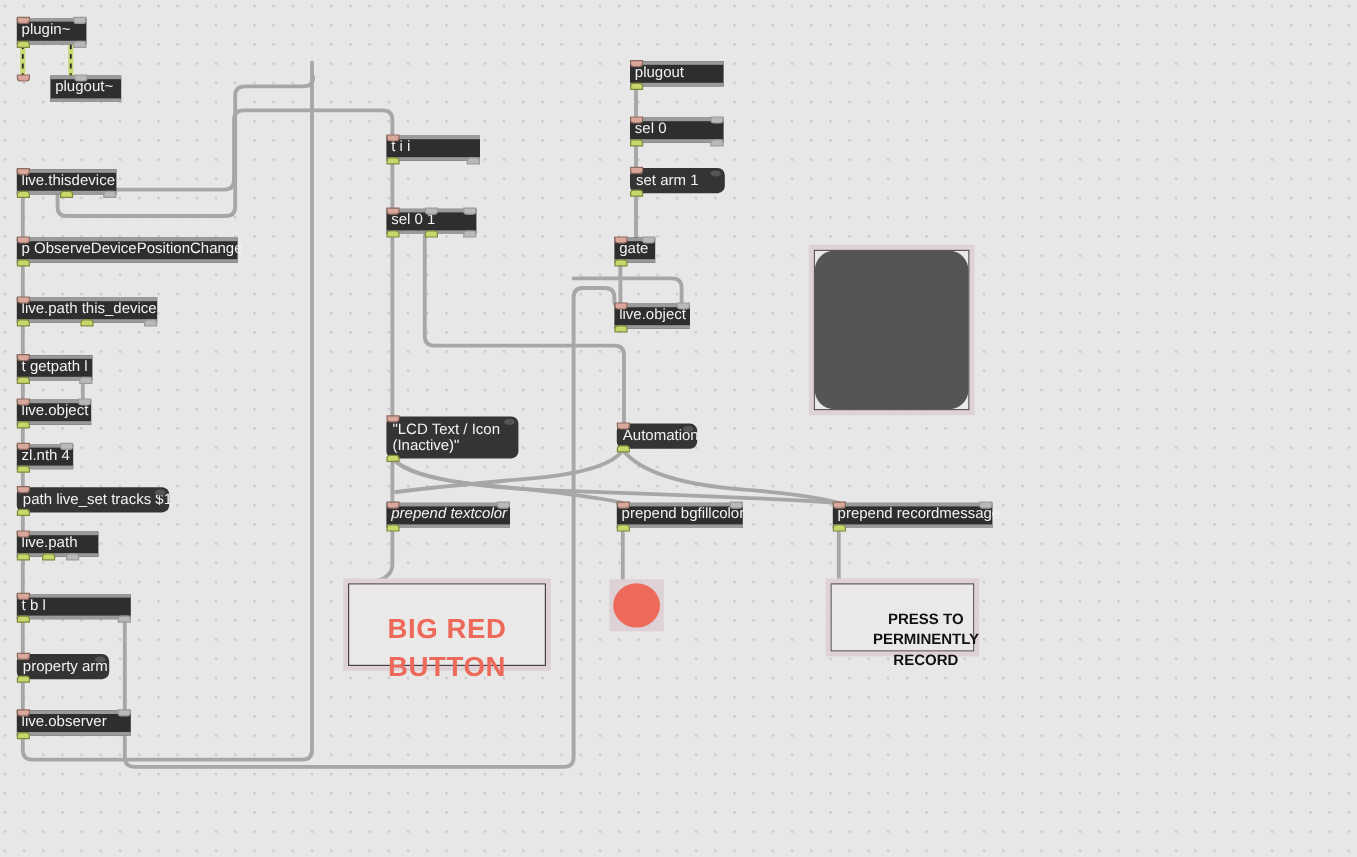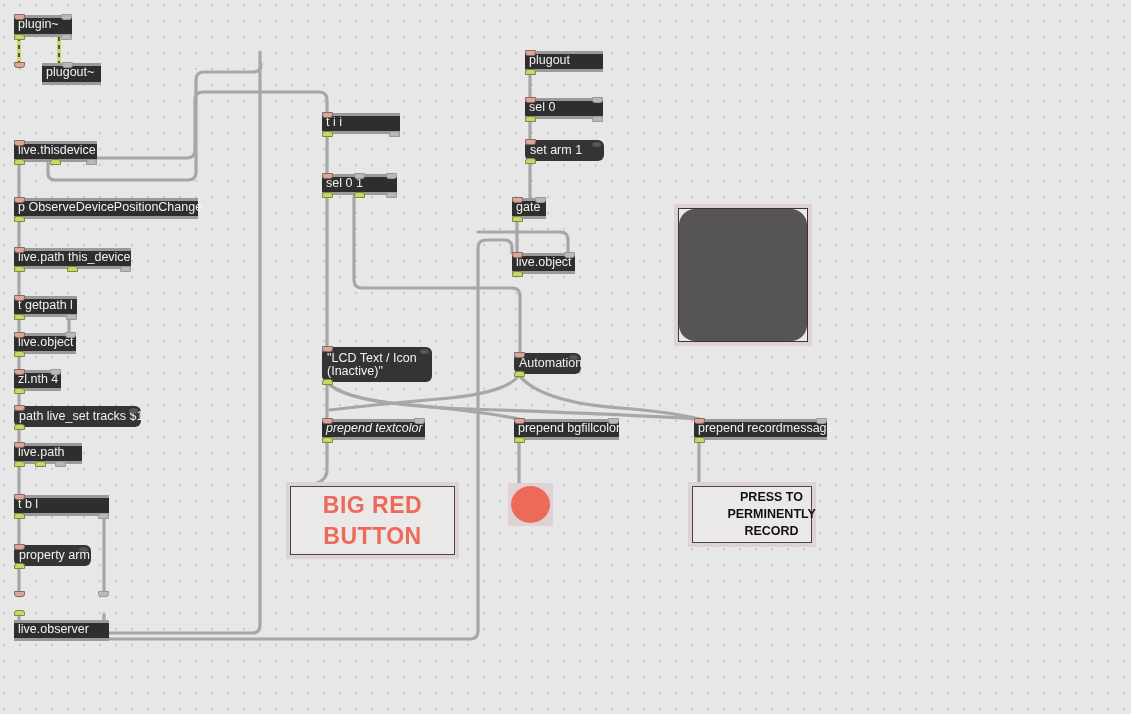--- a/index.html
+++ b/index.html
@@ -77,20 +77,21 @@
     outline: 4px solid #ded2d6;
     z-index: 2;
   }
   .comment-txt {
     position: absolute;
     box-sizing: border-box;
     display: flex; align-items: center; justify-content: center;
     text-align: center;
     z-index: 5;
     pointer-events: none;
+    margin-top: 19px;
   }
   .bigred {
     color: #ed6a5a;
     font-size: 23px;
     font-weight: bold;
     letter-spacing: 0.5px;
     line-height: 31px;
   }
   .pressrec {
     color: #111111;
@@ -299,21 +300,21 @@
       <div class="iolet outlet-dim" style="left: 55px; top: 461px;"></div>
       <div class="obj" style="left: 14px; top: 495px; width: 95px; height: 21px;">
         <span>t b l</span>
       </div>
       <div class="iolet inlet" style="left: 14px; top: 494px;"></div>
       <div class="iolet outlet" style="left: 14px; top: 513px;"></div>
       <div class="iolet outlet-dim" style="left: 98px; top: 513px;"></div>
       <div class="msg" style="left: 14px; top: 545px; width: 77px; height: 21px;"><span>property arm</span></div>
       <div class="iolet inlet" style="left: 14px; top: 544px;"></div>
       <div class="iolet outlet" style="left: 14px; top: 563px;"></div>
-      <div class="obj" style="left: 14px; top: 620px; width: 95px; height: 21px;">
+      <div class="obj" style="left: 14px; top: 592px; width: 95px; height: 21px;">
         <span>live.observer</span>
       </div>
       <div class="iolet inlet" style="left: 14px; top: 591px;"></div>
       <div class="iolet inlet-dim" style="left: 98px; top: 591px;"></div>
       <div class="iolet outlet" style="left: 14px; top: 610px;"></div>
       <div class="obj" style="left: 322px; top: 113px; width: 78px; height: 21px;">
         <span>t i i</span>
       </div>
       <div class="iolet inlet" style="left: 322px; top: 112px;"></div>
       <div class="iolet outlet" style="left: 322px; top: 131px;"></div>

